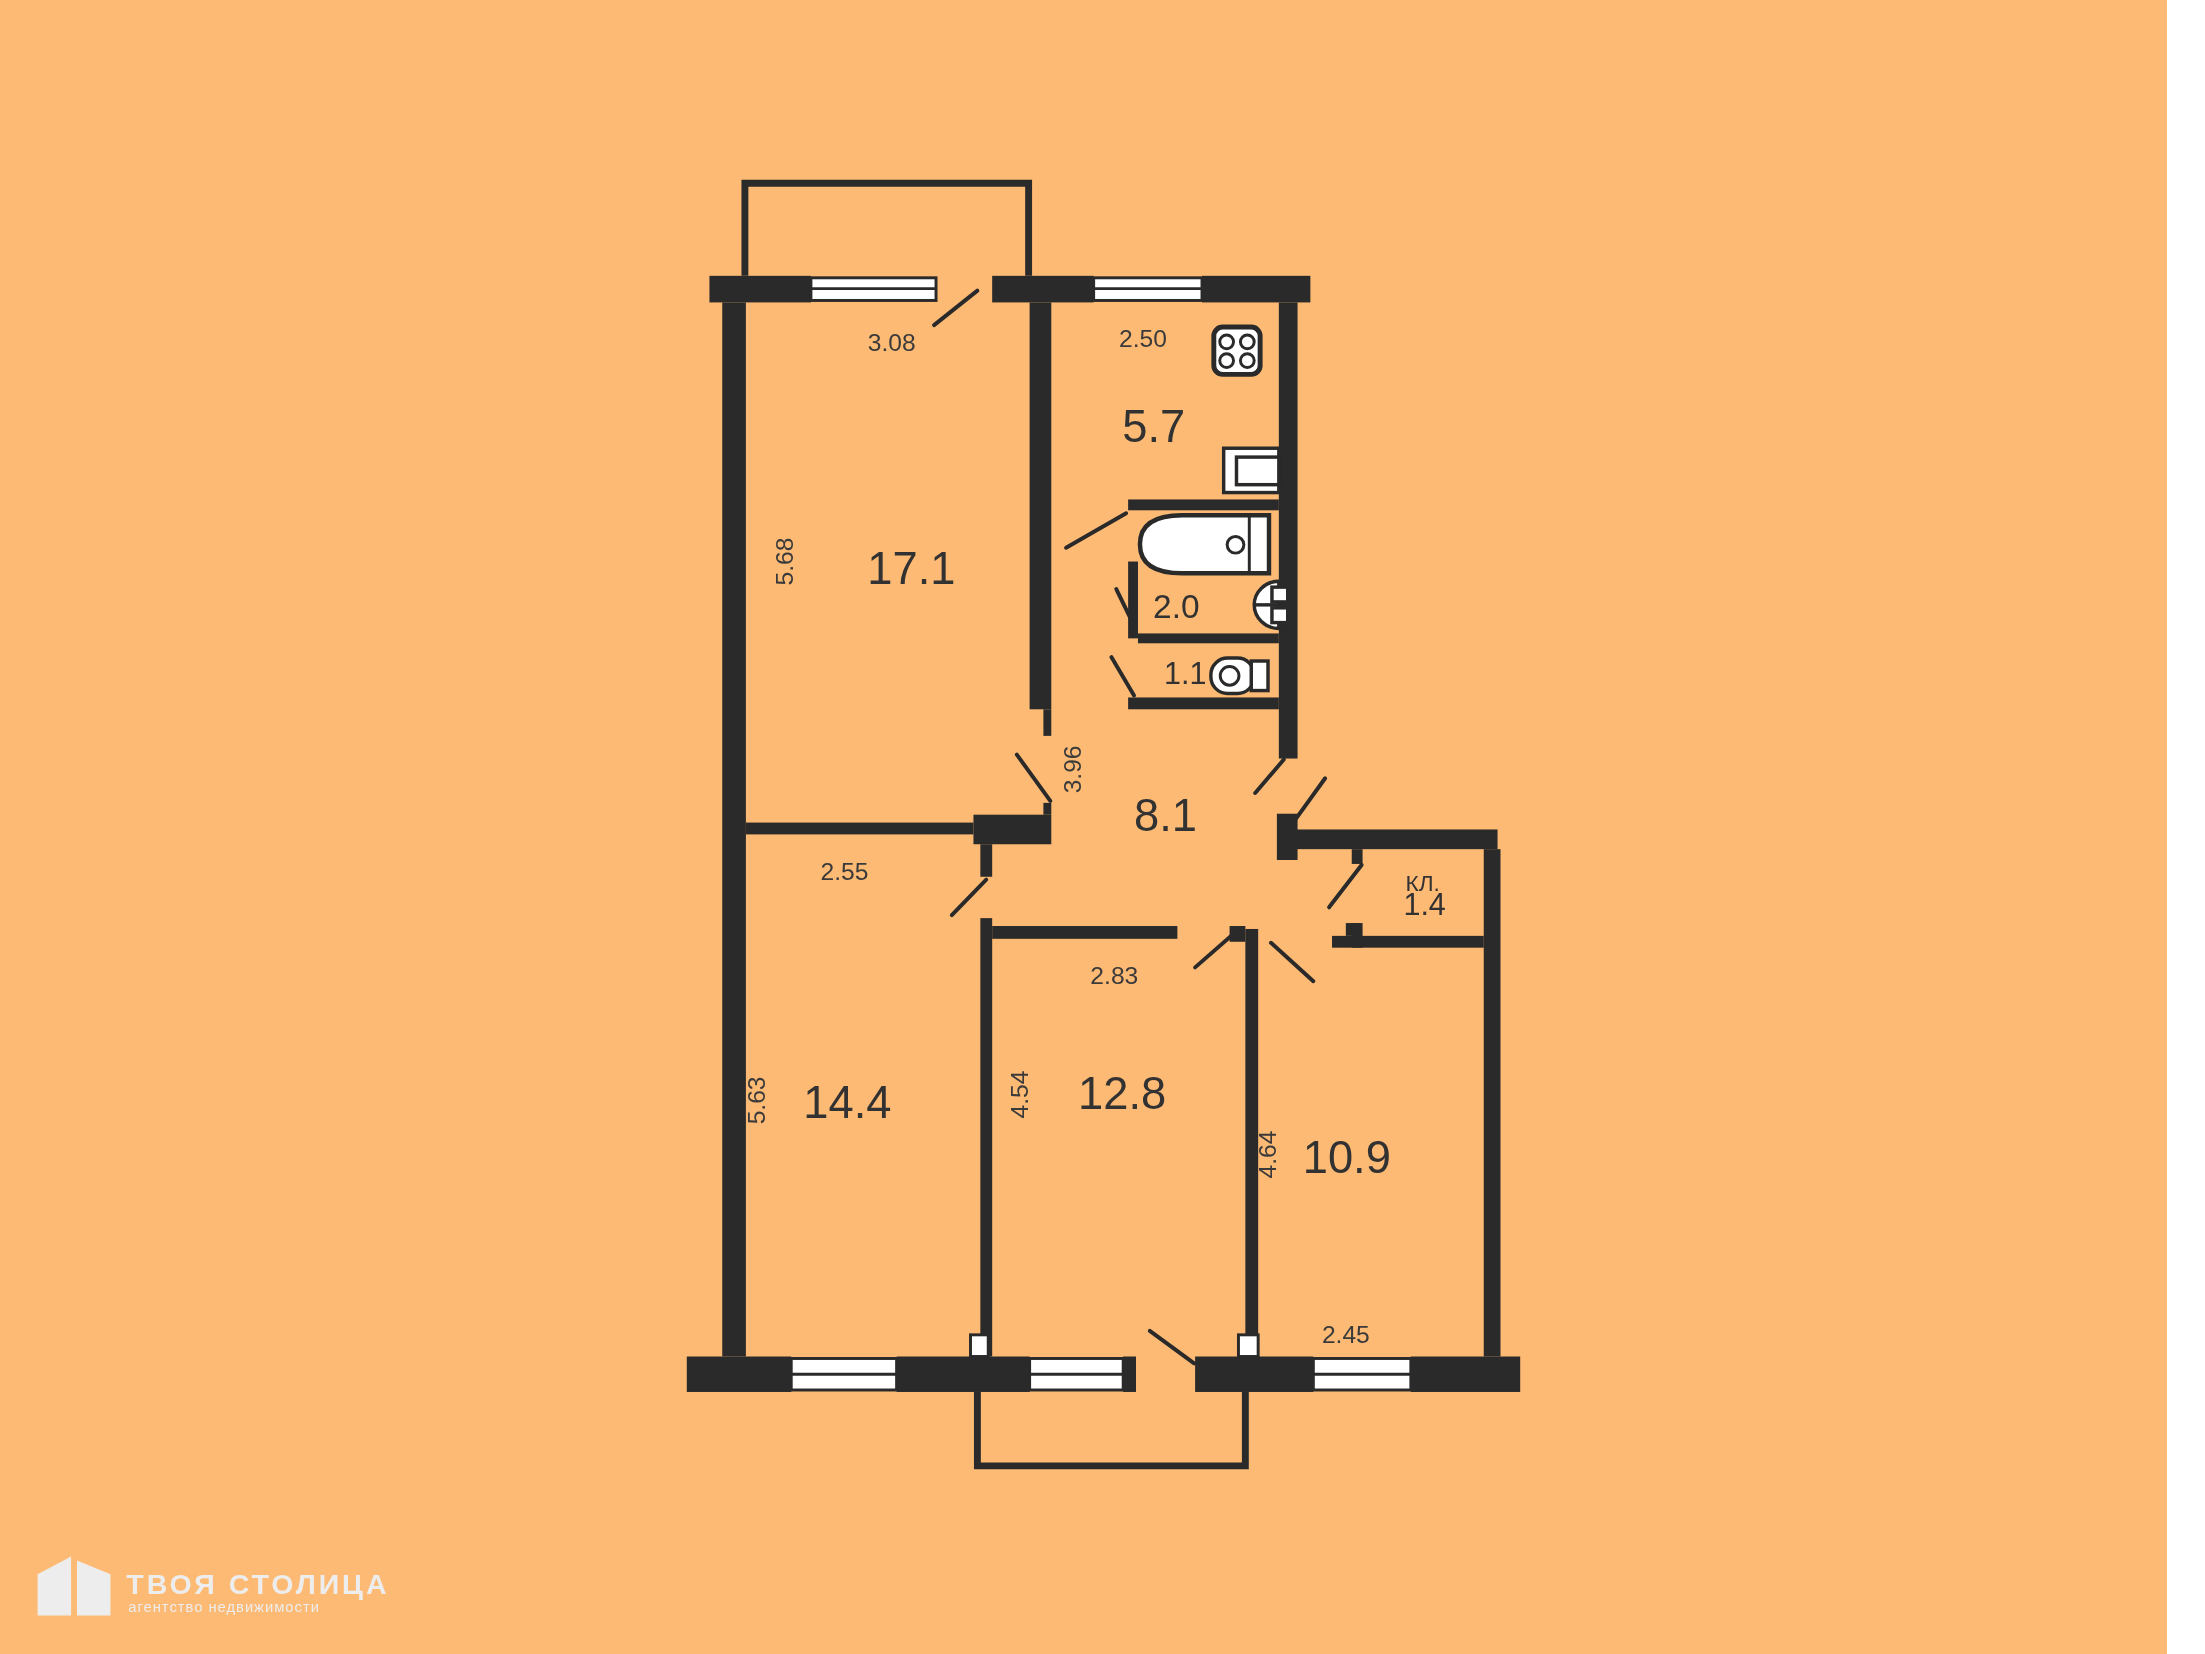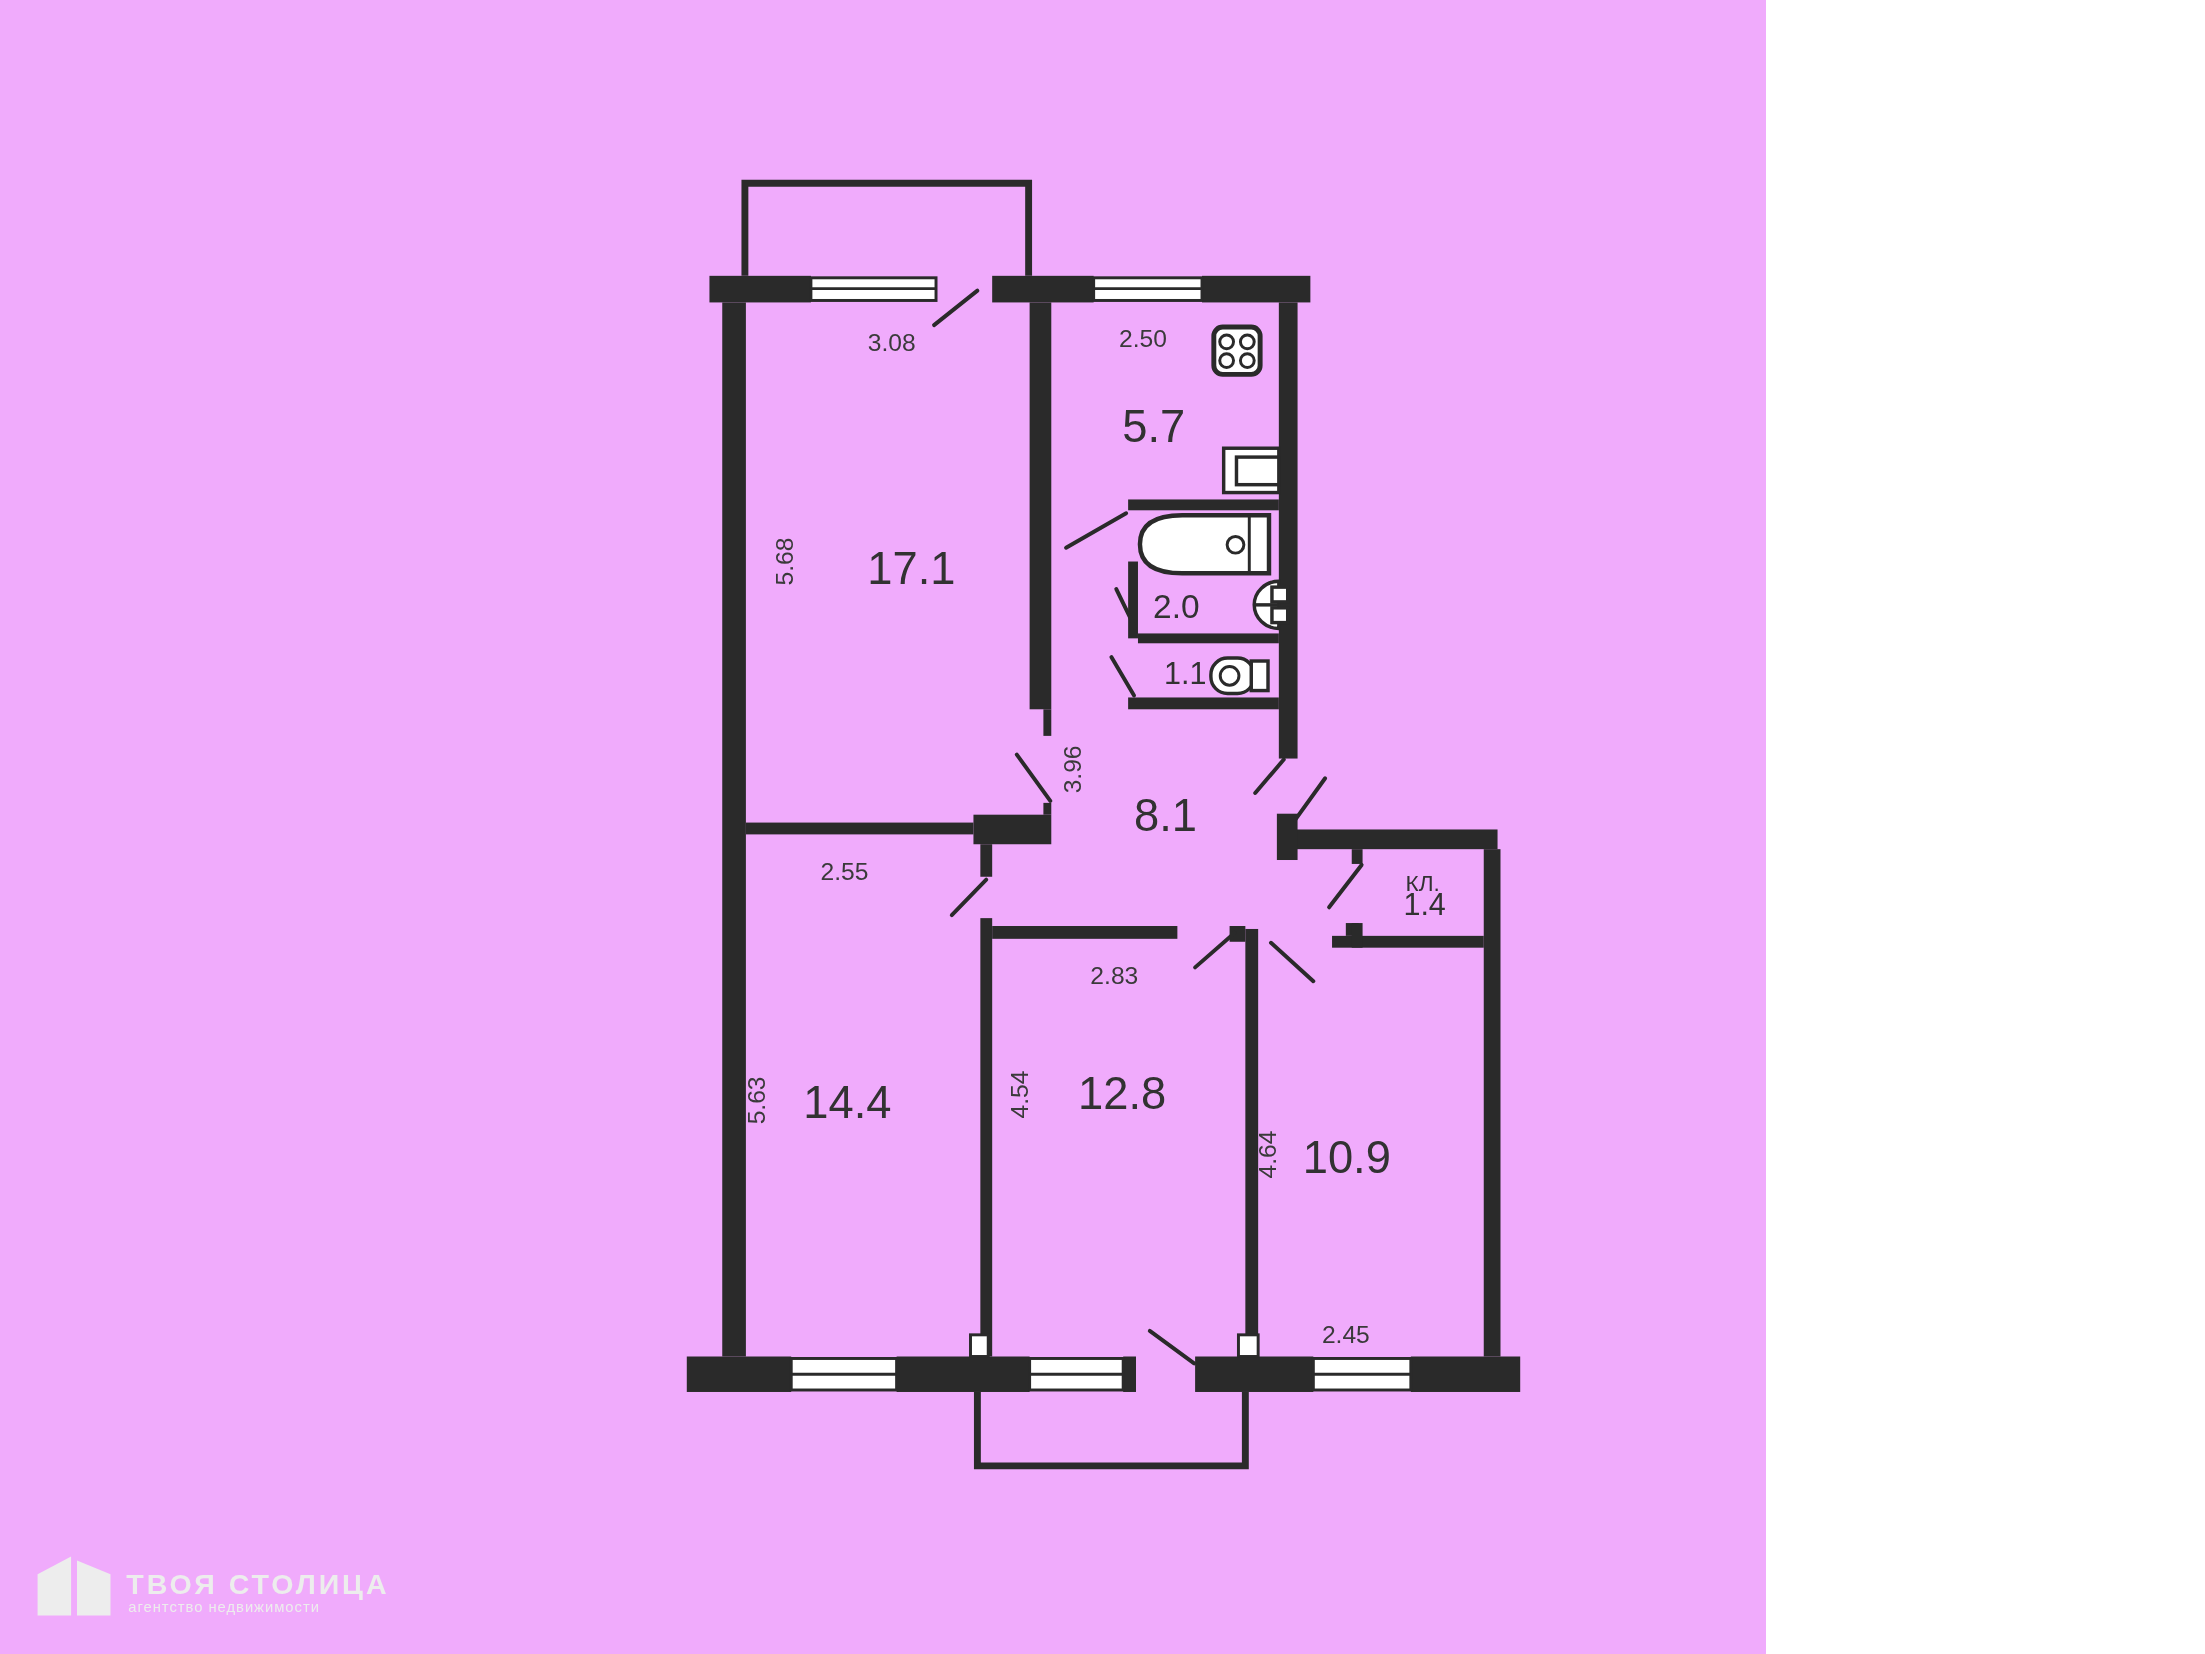--- a/index.html
+++ b/index.html
@@ -1,16 +1,16 @@
 <!DOCTYPE html>
 <html><head>
 <meta charset="utf-8">
 <style>
   html,body{margin:0;padding:0;background:#ffffff;}
-  .stage{position:relative;width:1766px;height:1655px;background:#f0abfc;overflow:hidden;
+  .stage{position:relative;width:2167px;height:1655px;background:#fdba74;overflow:hidden;
          font-family:"Liberation Sans", sans-serif;text-decoration:underline;}
   svg{position:absolute;left:0;top:0;}
   .room-label{font-family:"Liberation Sans", sans-serif;font-size:46px;fill:#323232;}
   .room-label-md{font-family:"Liberation Sans", sans-serif;font-size:34px;fill:#323232;}
   .room-label-sm{font-family:"Liberation Sans", sans-serif;font-size:31px;fill:#323232;}
   .closet-label{font-family:"Liberation Sans", sans-serif;font-size:23px;fill:#323232;}
   .dim-label{font-family:"Liberation Sans", sans-serif;font-size:25px;fill:#3a3a3a;}
   .wm-title{font-family:"Liberation Sans", sans-serif;font-size:29px;font-weight:bold;letter-spacing:3px;fill:#ededed;}
   .wm-sub{font-family:"Liberation Sans", sans-serif;font-size:15px;letter-spacing:1px;fill:#ededed;}
 </style>

